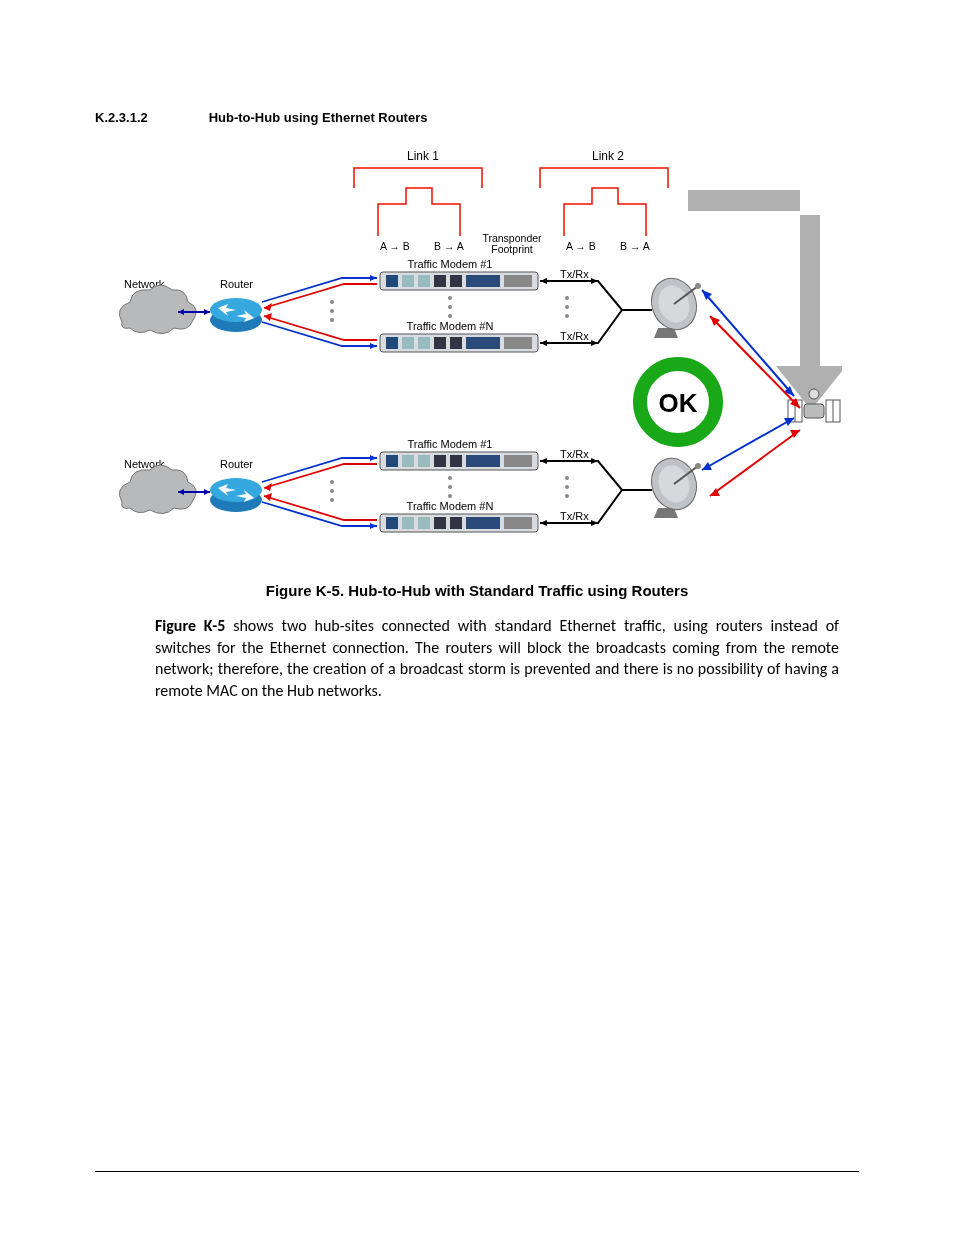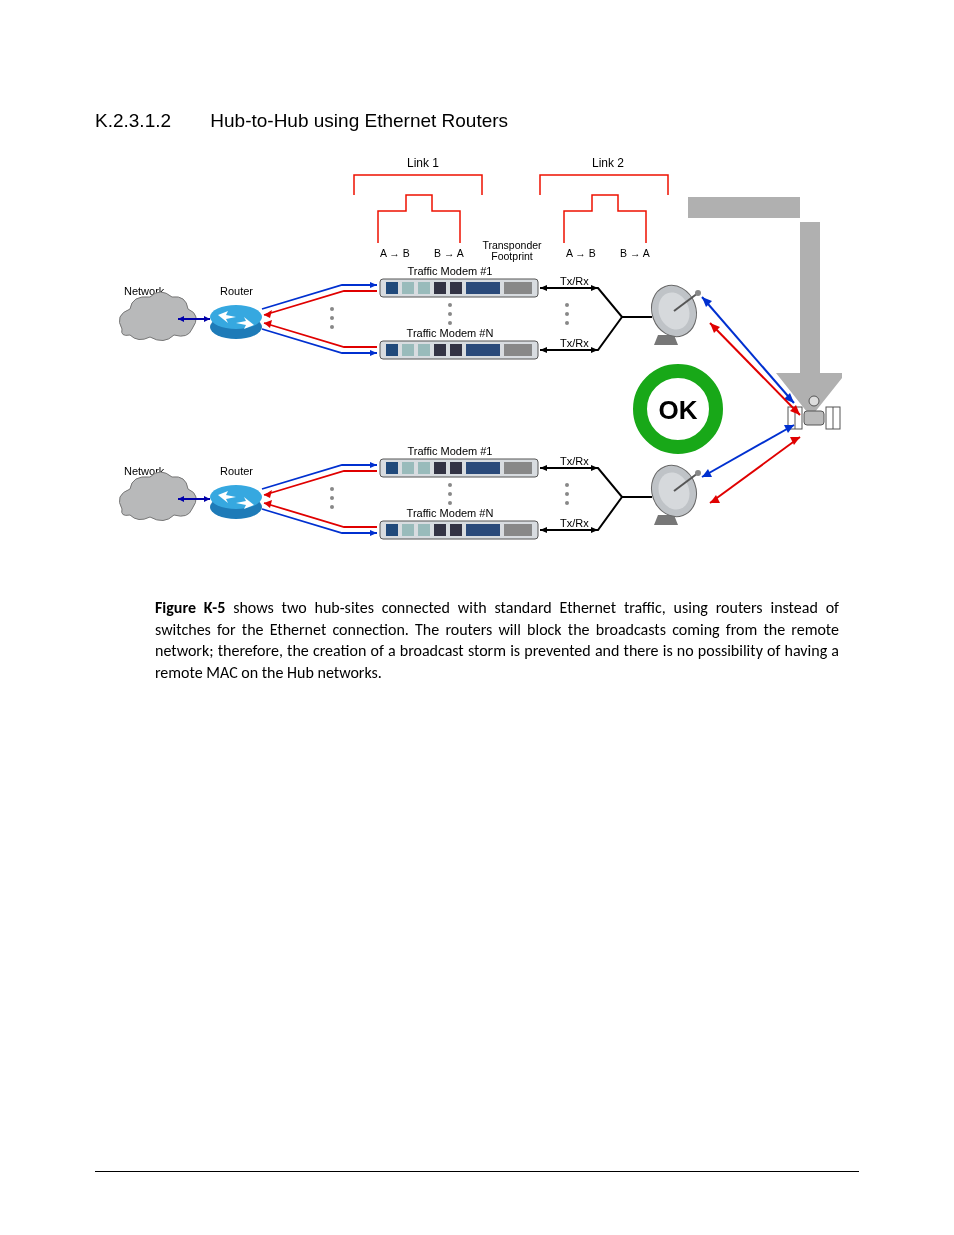--- a/index.html
+++ b/index.html
@@ -10,22 +10,22 @@
     color: #000;
     width: 954px;
     height: 1235px;
     position: relative;
   }
   .page {
     padding: 110px 95px 0 95px;
     box-sizing: border-box;
   }
   .heading {
-    font-weight: normal;
-    font-size: 19px;
+    font-weight: bold;
+    font-size: 13px;
     margin-bottom: 25px;
   }
   .heading .num {
     display: inline-block;
     width: 110px;
   }
   .figure-wrap {
     width: 730px;
     margin: 16px auto;
   }
@@ -282,20 +282,21 @@
         <polygon points="598,346 608,346 604,338" fill="#e00000"></polygon>
       </g>
 
       <g>
         <circle cx="566" cy="252" r="38" fill="none" stroke="#18a818" stroke-width="14"></circle>
         <text x="566" y="262" text-anchor="middle" font-size="26" font-weight="bold" fill="#000">OK</text>
       </g>
 
     </svg>
 
+    <div class="caption">Figure K-5. Hub-to-Hub with Standard Traffic using Routers</div>
   </div>
 
   <p class="body-text">
     <b>Figure K-5</b><span> shows two hub-sites connected with standard Ethernet traffic, using routers instead of switches for the Ethernet connection. The routers will block the broadcasts coming from the remote network; therefore, the creation of a broadcast storm is prevented and there is no possibility of having a remote MAC on the Hub networks.</span>
   </p>
 </div>
 
 <hr class="foot">
 
 </body></html>

